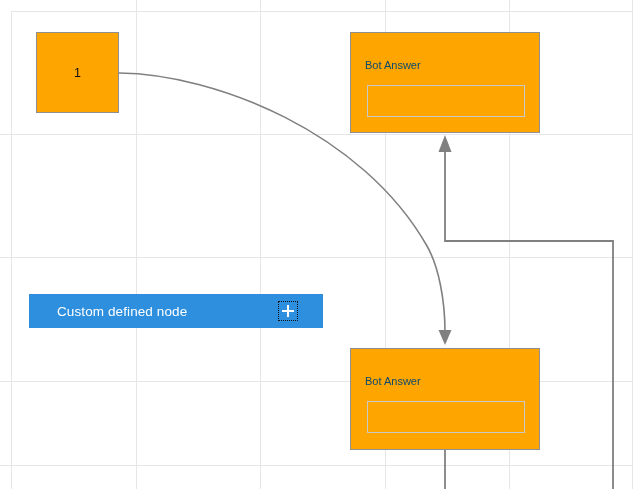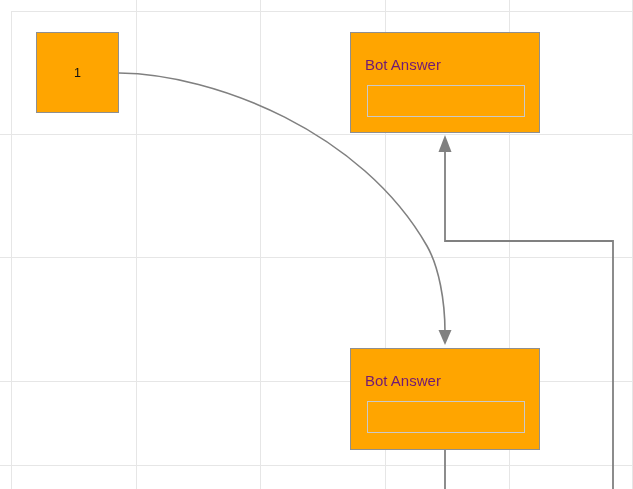--- a/index.html
+++ b/index.html
@@ -37,22 +37,22 @@
   .node {
     position: absolute;
     box-sizing: border-box;
     background: #FFA500;
     border: 1px solid #8f8f8f;
   }
   .node-title {
     position: absolute;
     left: 14px;
     top: 24px;
-    font-size: 15px;
-    color: #701a75;
+    font-size: 11px;
+    color: #0c4a6e;
     line-height: 16px;
     white-space: nowrap;
   }
   .node-slot {
     position: absolute;
     box-sizing: border-box;
     border: 1px solid #c9c9c9;
     background: transparent;
   }
   .node-num {
@@ -180,14 +180,21 @@
   <div class="node" id="node-bot-top">
     <div class="node-title">Bot Answer</div>
     <div class="node-slot"></div>
   </div>
 
   <div class="node" id="node-bot-bottom">
     <div class="node-title">Bot Answer</div>
     <div class="node-slot"></div>
   </div>
 
+  <div id="custom-node-bar">
+    <span id="custom-node-label">Custom defined node</span>
+    <span id="custom-node-add">
+      <span class="plus-h"></span>
+      <span class="plus-v"></span>
+    </span>
+  </div>
 
 </div>
 
 </body></html>

